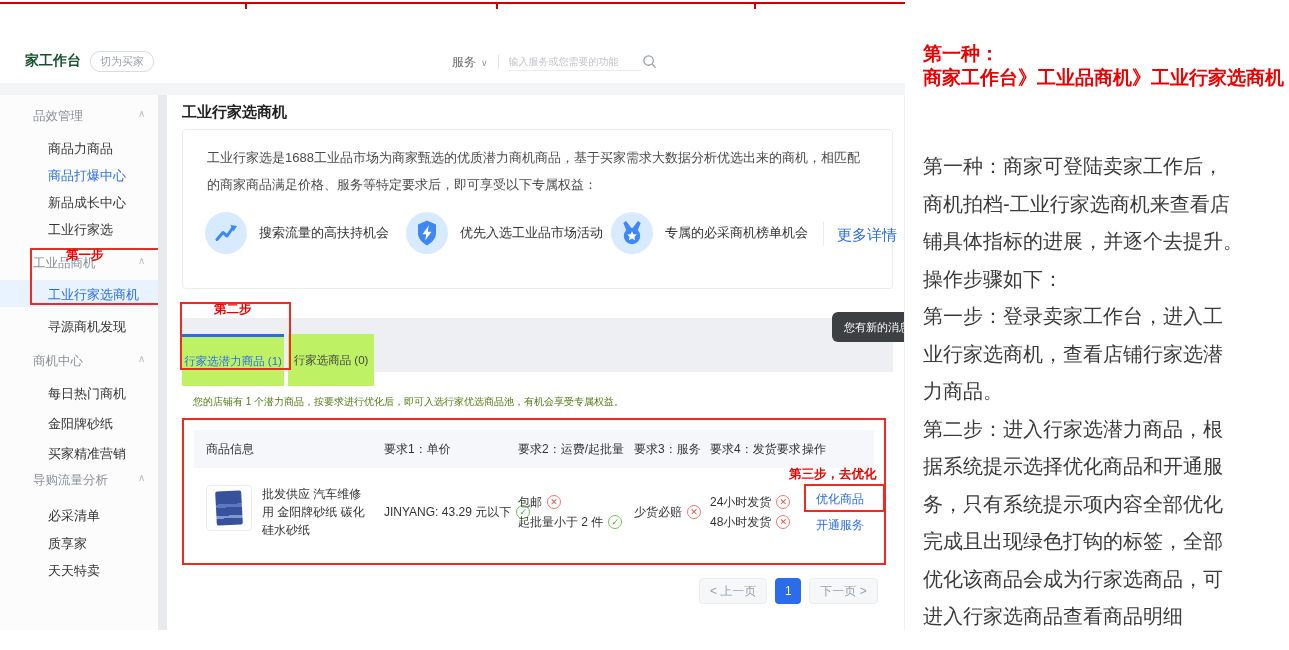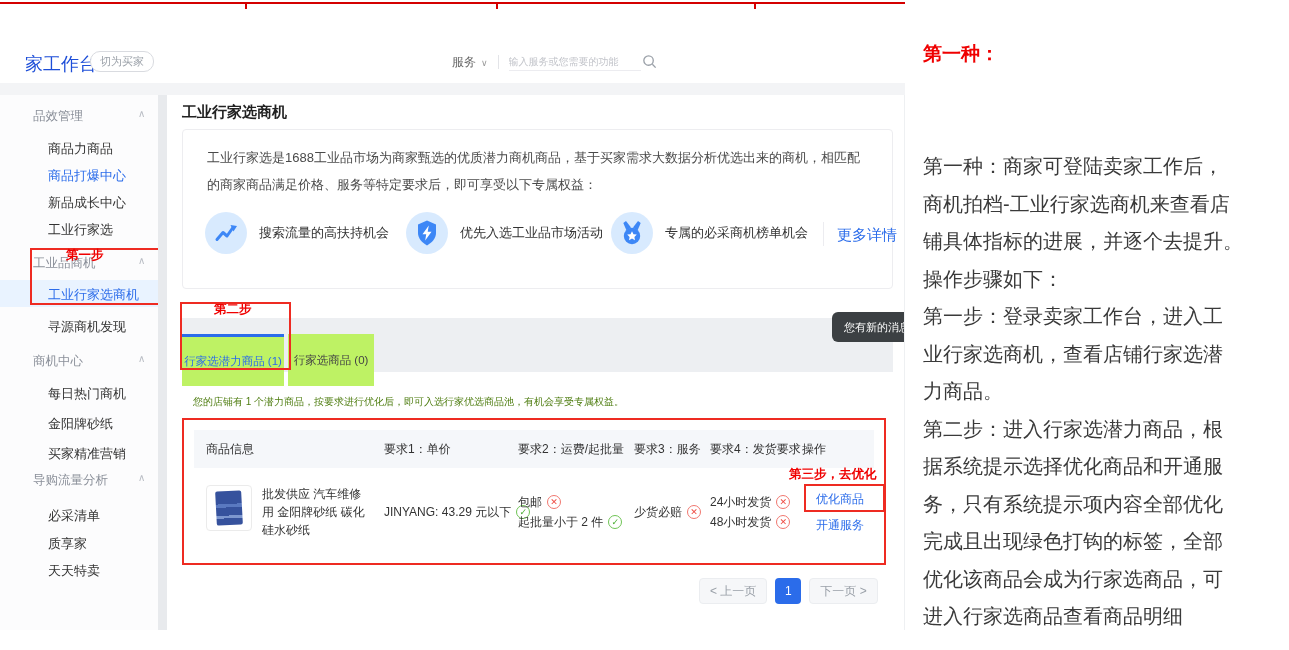--- a/index.html
+++ b/index.html
@@ -5,21 +5,21 @@
   * { margin:0; padding:0; box-sizing:border-box; }
   body { background:#fff; font-family:"Liberation Sans","DejaVu Sans",sans-serif; }
   .canvas { position:relative; width:1289px; height:650px; background:#fff; overflow:hidden; }
 
   
   .topline { position:absolute; top:2px; left:0; width:100%; height:2px; background:#d40000; }
   .tick { position:absolute; top:4px; width:2px; height:5px; background:#d40000; }
 
   
   .header { position:absolute; top:40px; left:0; width:905px; height:43px; background:#fff; }
-  .logo { position:absolute; left:25px; top:12px; font-size:18px; font-weight:normal; color:#1d4ed8; }
+  .logo { position:absolute; left:25px; top:12px; font-size:14px; font-weight:bold; color:#14532d; }
   .switch-pill { position:absolute; left:90px; top:11px; border:1px solid #d9dbe0; border-radius:10px; padding:2px 9px; font-size:11px; color:#9aa0a8; background:#fff; }
   .searchbar { position:absolute; left:452px; top:8px; display:flex; align-items:center; height:28px; }
   .search-cat { font-size:12px; color:#666; }
   .search-cat .chev::before { content:"∨"; font-size:9px; color:#999; margin-left:5px; }
   .search-sep { width:1px; height:14px; background:#e3e4e8; margin:0 10px; }
   .search-input { border:none; outline:none; border-bottom:1px solid #ececf0; width:132px; font-size:10px; color:#444; padding:3px 0; background:transparent; }
   .search-input::placeholder { color:#c2c4ca; }
   .hicons { position:absolute; left:694px; top:8px; display:flex; align-items:center; gap:20px; }
   .hicon { width:19px; height:19px; display:inline-flex; }
   .avatar { width:22px; height:22px; border-radius:4px; background:
@@ -279,20 +279,21 @@
     <div class="pager">
       <span class="pgbtn">&lt; 上一页</span>
       <span class="pgcur">1</span>
       <span class="pgbtn">下一页 &gt;</span>
     </div>
   </div>
 
   <div class="rightcol">
     <div class="anno-head">
       <div>第一种：</div>
+      <div>商家工作台》工业品商机》工业行家选商机</div>
     </div>
     <div class="anno-text">第一种：商家可登陆卖家工作后，
 商机拍档-工业行家选商机来查看店
 铺具体指标的进展，并逐个去提升。
 操作步骤如下：
 第一步：登录卖家工作台，进入工
 业行家选商机，查看店铺行家选潜
 力商品。
 第二步：进入行家选潜力商品，根
 据系统提示选择优化商品和开通服

